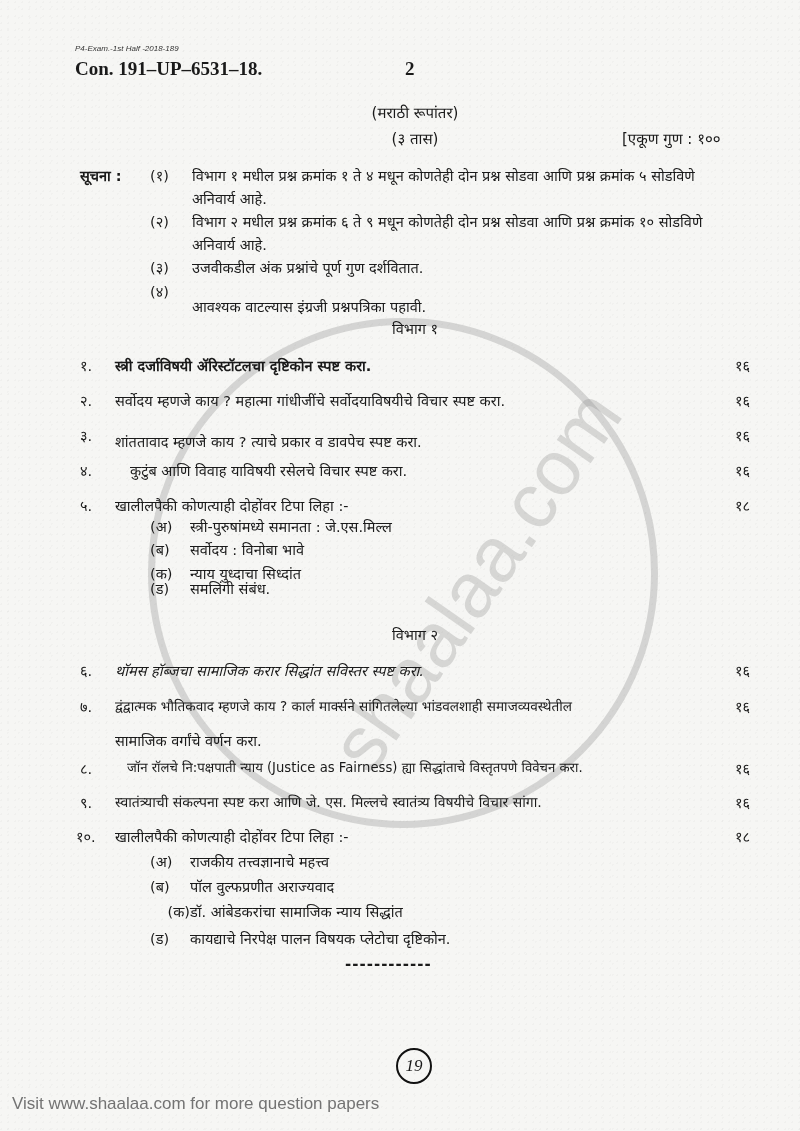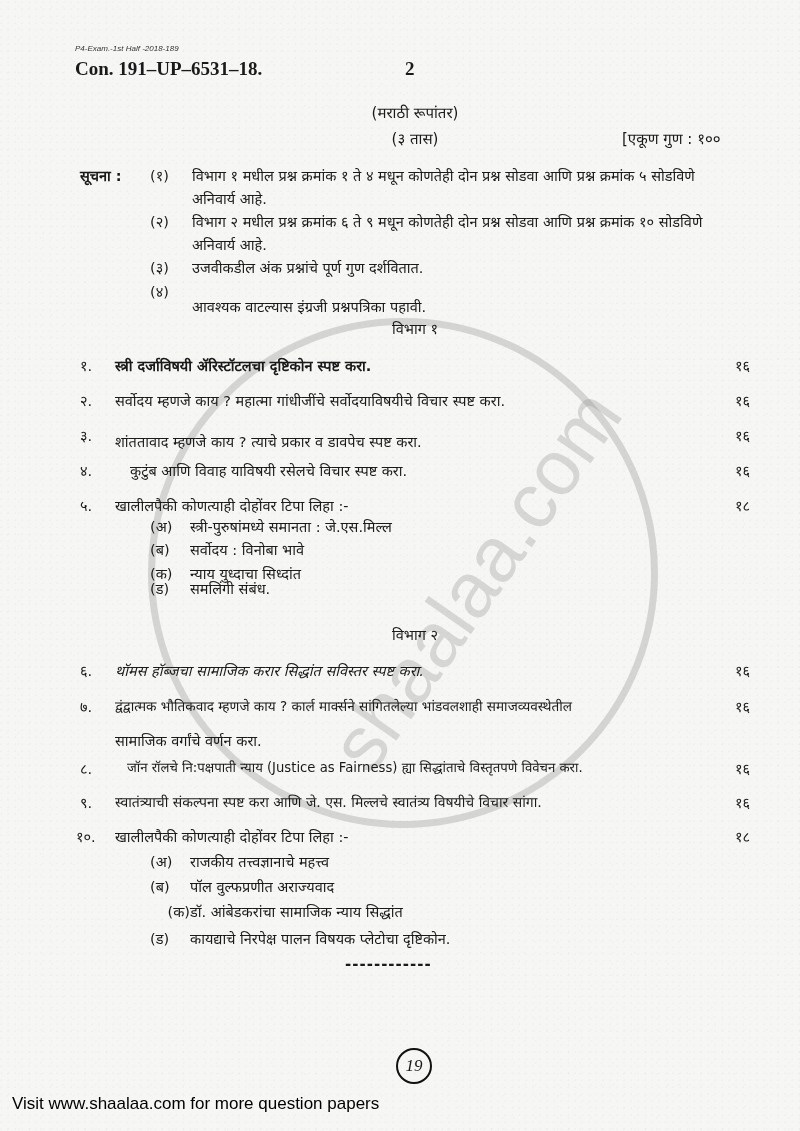--- a/index.html
+++ b/index.html
@@ -32,21 +32,21 @@
   .section { left:0; width:830px; text-align:center; font-size:14.5px; }
   .qnum { left:80px; font-size:14.5px; }
   .qtext { left:115px; font-size:14.5px; }
   .qmark { left:735px; font-size:14.5px; }
   .sub { left:150px; font-size:14.5px; }
   .sub .lbl { display:inline-block; width:40px; }
 
   .dashes { left:345px; top:955px; font-size:15px; letter-spacing:1px; font-weight:bold; }
   .circled { left:396px; top:1048px; width:32px; height:32px; border:2px solid #111; border-radius:50%;
              text-align:center; line-height:32px; font-size:17px; font-family:"Liberation Serif", serif; font-style:italic; }
-  .footer { left:12px; top:1094px; font-size:17px; font-family:"Liberation Sans", sans-serif; color:#000000; }
+  .footer { left:12px; top:1094px; font-size:17px; font-family:"Liberation Sans", sans-serif; color:#737373; }
 
   .wm-circle { position:absolute; left:148px; top:318px; width:496px; height:496px; border:7px solid rgba(150,150,150,0.35); border-radius:50%; }
   .wm-text { position:absolute; left:255px; top:535px; font-family:"Liberation Sans", sans-serif; font-size:78px; color:rgba(150,150,150,0.33);
              transform:rotate(-55deg); transform-origin:center; white-space:nowrap; }
 </style>
 </head>
 <body>
 
 <div class="noise"></div>
 

